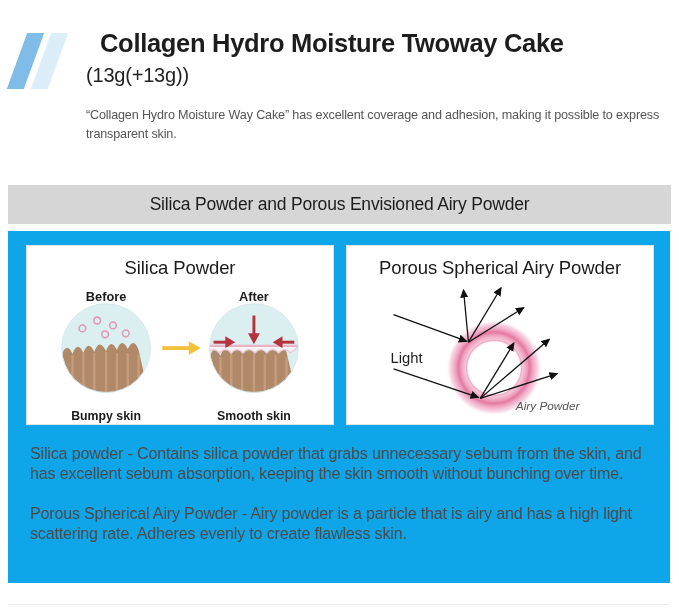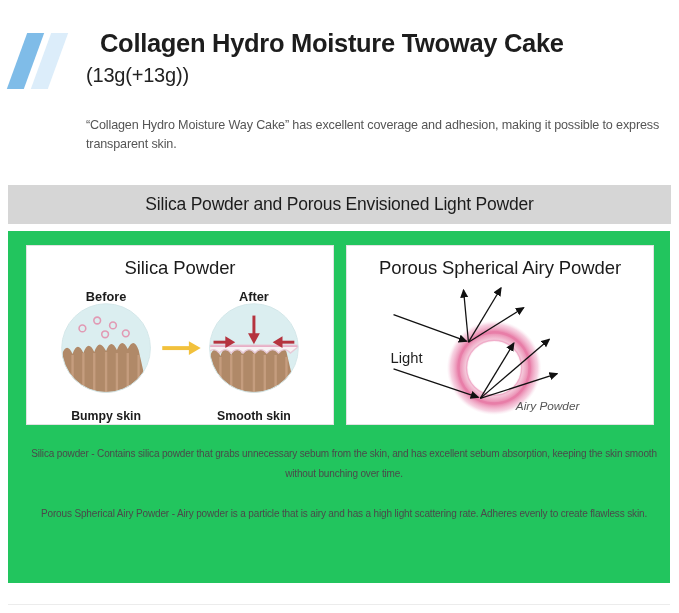--- a/index.html
+++ b/index.html
@@ -57,21 +57,21 @@
     top: 64px;
     font-size: 20px;
     font-weight: normal;
     color: #222222;
     letter-spacing: -0.2px;
     white-space: nowrap;
   }
   .lede {
     position: absolute;
     left: 86px;
-    top: 116px;
+    top: 106px;
     width: 586px;
     font-size: 12.6px;
     line-height: 19px;
     color: #555555;
     letter-spacing: -0.15px;
   }
 
   
   .section-band {
     position: absolute;
@@ -91,21 +91,21 @@
     white-space: nowrap;
   }
 
   
   .panel {
     position: absolute;
     left: 8px;
     top: 231px;
     width: 662px;
     height: 352px;
-    background: #22c55e;
+    background: #0ea5e9;
   }
 
   .cards {
     position: absolute;
     left: 18px;
     top: 14px;
     width: 628px;
     height: 180px;
     display: flex;
     gap: 12px;
@@ -134,25 +134,24 @@
     bottom: 0;
     text-align: center;
   }
 
   
   .body-copy {
     position: absolute;
     left: 22px;
     top: 213px;
     width: 628px;
-    font-size: 10px;
+    font-size: 16px;
     line-height: 20px;
     color: #4a4a4a;
     letter-spacing: -0.15px;
-    text-align: center;
   }
   .body-copy p { margin: 0; }
   .body-copy p + p { margin-top: 20px; }
 
   .footer-rule {
     position: absolute;
     left: 8px;
     top: 604px;
     width: 662px;
     height: 1px;
@@ -172,21 +171,21 @@
   </div>
 
   <div class="title">Collagen Hydro Moisture Twoway Cake</div>
 
   <div class="subtitle">(13g(+13g))</div>
 
   <div class="lede">“Collagen Hydro Moisture Way Cake” has excellent coverage and adhesion, making it possible to express transparent skin.</div>
 </div>
 
 <div class="section-band">
-  <span class="section-band-text">Silica Powder and Porous Envisioned Light Powder</span>
+  <span class="section-band-text">Silica Powder and Porous Envisioned Airy Powder</span>
 </div>
 
 <div class="panel">
 
   <div class="cards">
 
     <div class="card">
       <div class="card-title">Silica Powder</div>
 
       <div class="card-figure">

